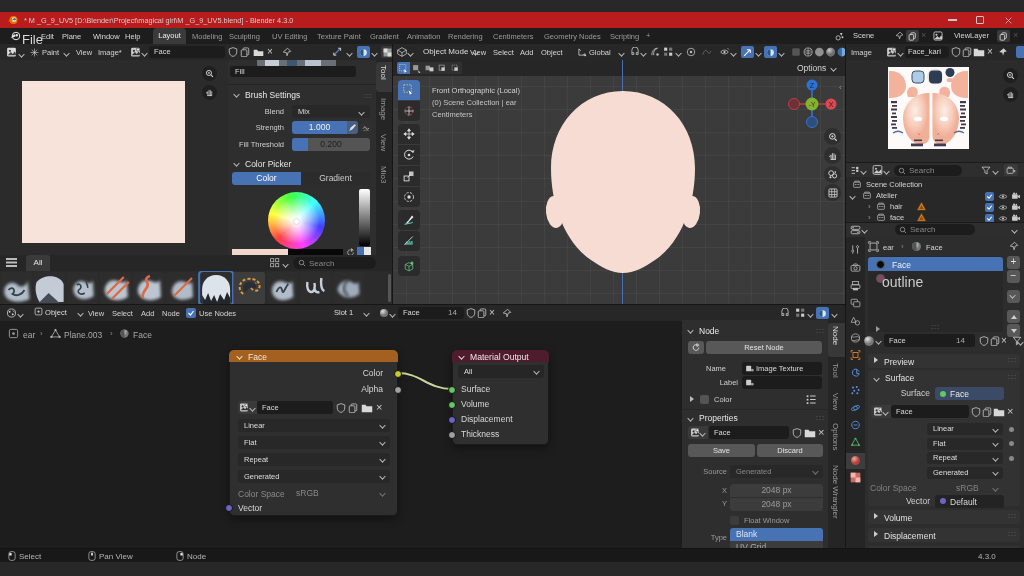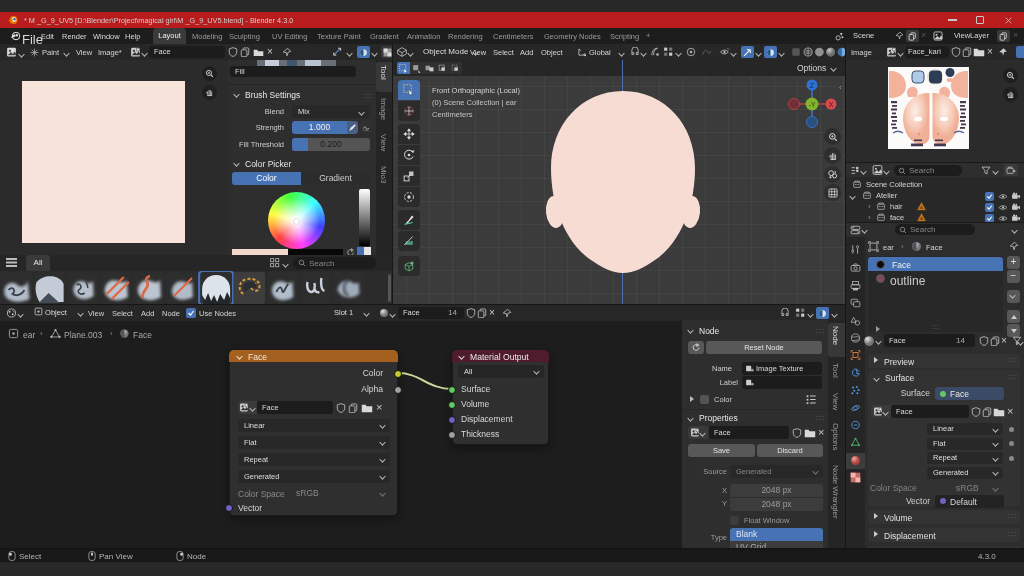--- a/index.html
+++ b/index.html
@@ -36,21 +36,21 @@
 </div>
 
 <div class="abs" style="left:0;top:28px;width:1024px;height:16px;background:#1d1d1d;">
   <svg class="abs" style="left:9px;top:2px;" width="13" height="12" viewBox="0 0 24 24">
     <circle cx="13" cy="12" r="7.5" fill="none" stroke="#e8e8e8" stroke-width="2"></circle>
     <circle cx="14.5" cy="10.5" r="2.5" fill="#e8e8e8"></circle>
     <path d="M2 16 L10 8 L12 13 Z" fill="#e8e8e8"></path>
   </svg>
   <div class="abs txt" style="left:22px;top:4px;color:#d9d9d9;font-size:13px;">File</div>
   <div class="abs txt" style="left:41px;top:4px;color:#d9d9d9;font-size:7.5px;">Edit</div>
-  <div class="abs txt" style="left:62px;top:4px;color:#d9d9d9;font-size:7.5px;">Render</div>
+  <div class="abs txt" style="left:62px;top:4px;color:#d9d9d9;font-size:7.5px;">Plane</div>
   <div class="abs txt" style="left:93px;top:4px;color:#d9d9d9;font-size:7.5px;">Window</div>
   <div class="abs txt" style="left:125px;top:4px;color:#d9d9d9;font-size:7.5px;">Help</div>
   <div class="abs" style="left:153px;top:0;width:33px;height:16px;background:#3a3a3a;border-radius:4px 4px 0 0;color:#eee;font-size:7.5px;line-height:16px;text-align:center;">Layout</div>
   <div class="abs txt gray" style="left:192px;top:4px;">Modeling</div>
   <div class="abs txt gray" style="left:229px;top:4px;">Sculpting</div>
   <div class="abs txt gray" style="left:272px;top:4px;">UV Editing</div>
   <div class="abs txt gray" style="left:317px;top:4px;">Texture Paint</div>
   <div class="abs txt gray" style="left:370px;top:4px;">Gradient</div>
   <div class="abs txt gray" style="left:407px;top:4px;">Animation</div>
   <div class="abs txt gray" style="left:448px;top:4px;">Rendering</div>
@@ -668,21 +668,21 @@
     <div class="abs" style="left:682px;top:15px;width:146px;height:228px;background:#2e2e2e;"></div>
     <div class="abs" style="left:828px;top:15px;width:17px;height:228px;background:#252525;"></div>
     <div class="chev abs" style="left:688px;top:23px;"></div>
     <div class="abs" style="left:699px;top:21px;font-size:8.5px;color:#e8e8e8;">Node</div>
     <div class="abs" style="left:816px;top:22px;font-size:7px;color:#777;letter-spacing:1px;">:::</div>
     <div class="abs btn" style="left:688px;top:36px;width:16px;height:13px;"></div>
     <svg class="abs" style="left:691px;top:38px;" width="10" height="9" viewBox="0 0 16 16">
           <path d="M13 8 A5 5 0 1 1 10 3.5 M10 1 L13 4 L9.5 6 Z" stroke="#e8e8e8" stroke-width="1.5" fill="none"></path>
         </svg>
     <div class="abs btn" style="left:706px;top:36px;width:116px;height:13px;line-height:13px;">Reset Node</div>
-    <div class="abs lbl" style="left:682px;top:59px;width:56px;text-align:center;padding-left:24px;">Name</div>
+    <div class="abs lbl" style="left:682px;top:59px;width:56px;text-align:left;padding-left:24px;">Name</div>
     <div class="abs field" style="left:742px;top:57px;width:80px;height:13px;line-height:13px;padding-left:14px;">Image Texture</div>
     <svg class="abs" style="left:745px;top:59px;" width="9" height="9" viewBox="0 0 16 16">
           <rect x="2" y="3" width="9" height="10" rx="1.5" fill="#ccc"></rect>
           <circle cx="13" cy="11" r="2.5" fill="#999"></circle>
         </svg>
     <div class="abs lbl" style="left:682px;top:73px;width:56px;text-align:right;">Label</div>
     <div class="abs field" style="left:742px;top:71px;width:80px;height:13px;line-height:13px;padding-left:14px;"></div>
     <svg class="abs" style="left:745px;top:73px;" width="9" height="9" viewBox="0 0 16 16">
           <rect x="2" y="3" width="9" height="10" rx="1.5" fill="#ccc"></rect>
           <circle cx="13" cy="11" r="2.5" fill="#999"></circle>
@@ -1049,21 +1049,21 @@
     <div class="abs txt" style="left:80px;top:199px;">Face</div>
     <svg class="abs" style="left:163px;top:197px;" width="10" height="10" viewBox="0 0 16 16">
           <path d="M9 2 L14 7 L10 8 L8 14 L7 9 L2 8 Z" fill="none" stroke="#bbb" stroke-width="1.4"></path>
         </svg>
 
     <div class="abs" style="left:22px;top:212px;width:135px;height:76px;background:#282828;border-radius:3px;"></div>
     <div class="abs" style="left:22px;top:213px;width:135px;height:14px;background:#4772b3;border-radius:3px 3px 0 0;"></div>
     <div class="abs" style="left:30px;top:215.5px;width:9px;height:9px;border-radius:50%;background:#0a0a0a;border:1px solid #666;"></div>
     <div class="abs" style="left:46px;top:216px;font-size:8.5px;color:#f0f0f0;">Face</div>
     <div class="abs" style="left:30px;top:229.5px;width:9px;height:9px;border-radius:50%;background:#7e4a62;border:1px solid #555;"></div>
-    <div class="abs" style="left:44px;top:230px;font-size:12px;color:#ccc;">outline</div>
+    <div class="abs" style="left:36px;top:230px;font-size:14px;color:#ccc;">outline</div>
     <div class="abs" style="left:30px;top:282px;width:0;height:0;border-left:4px solid #999;border-top:3px solid transparent;border-bottom:3px solid transparent;"></div>
     <div class="abs" style="left:85px;top:279px;font-size:7px;color:#777;letter-spacing:1px;">:::</div>
     <div class="abs btn" style="left:161px;top:212px;width:13px;height:13px;line-height:12px;font-size:10px;">+</div>
     <div class="abs btn" style="left:161px;top:226px;width:13px;height:13px;line-height:11px;font-size:10px;">−</div>
     <div class="abs btn" style="left:161px;top:246px;width:13px;height:13px;"></div>
     <div class="chev abs" style="left:164px;top:249px;"></div>
     <div class="abs btn" style="left:161px;top:266px;width:13px;height:13px;"></div>
         <div class="abs" style="left:164.5px;top:270.5px;width:0;height:0;border-bottom:4px solid #ccc;border-left:3px solid transparent;border-right:3px solid transparent;"></div>
     <div class="abs btn" style="left:161px;top:280px;width:13px;height:13px;"></div>
         <div class="abs" style="left:164.5px;top:285px;width:0;height:0;border-top:4px solid #ccc;border-left:3px solid transparent;border-right:3px solid transparent;"></div>

